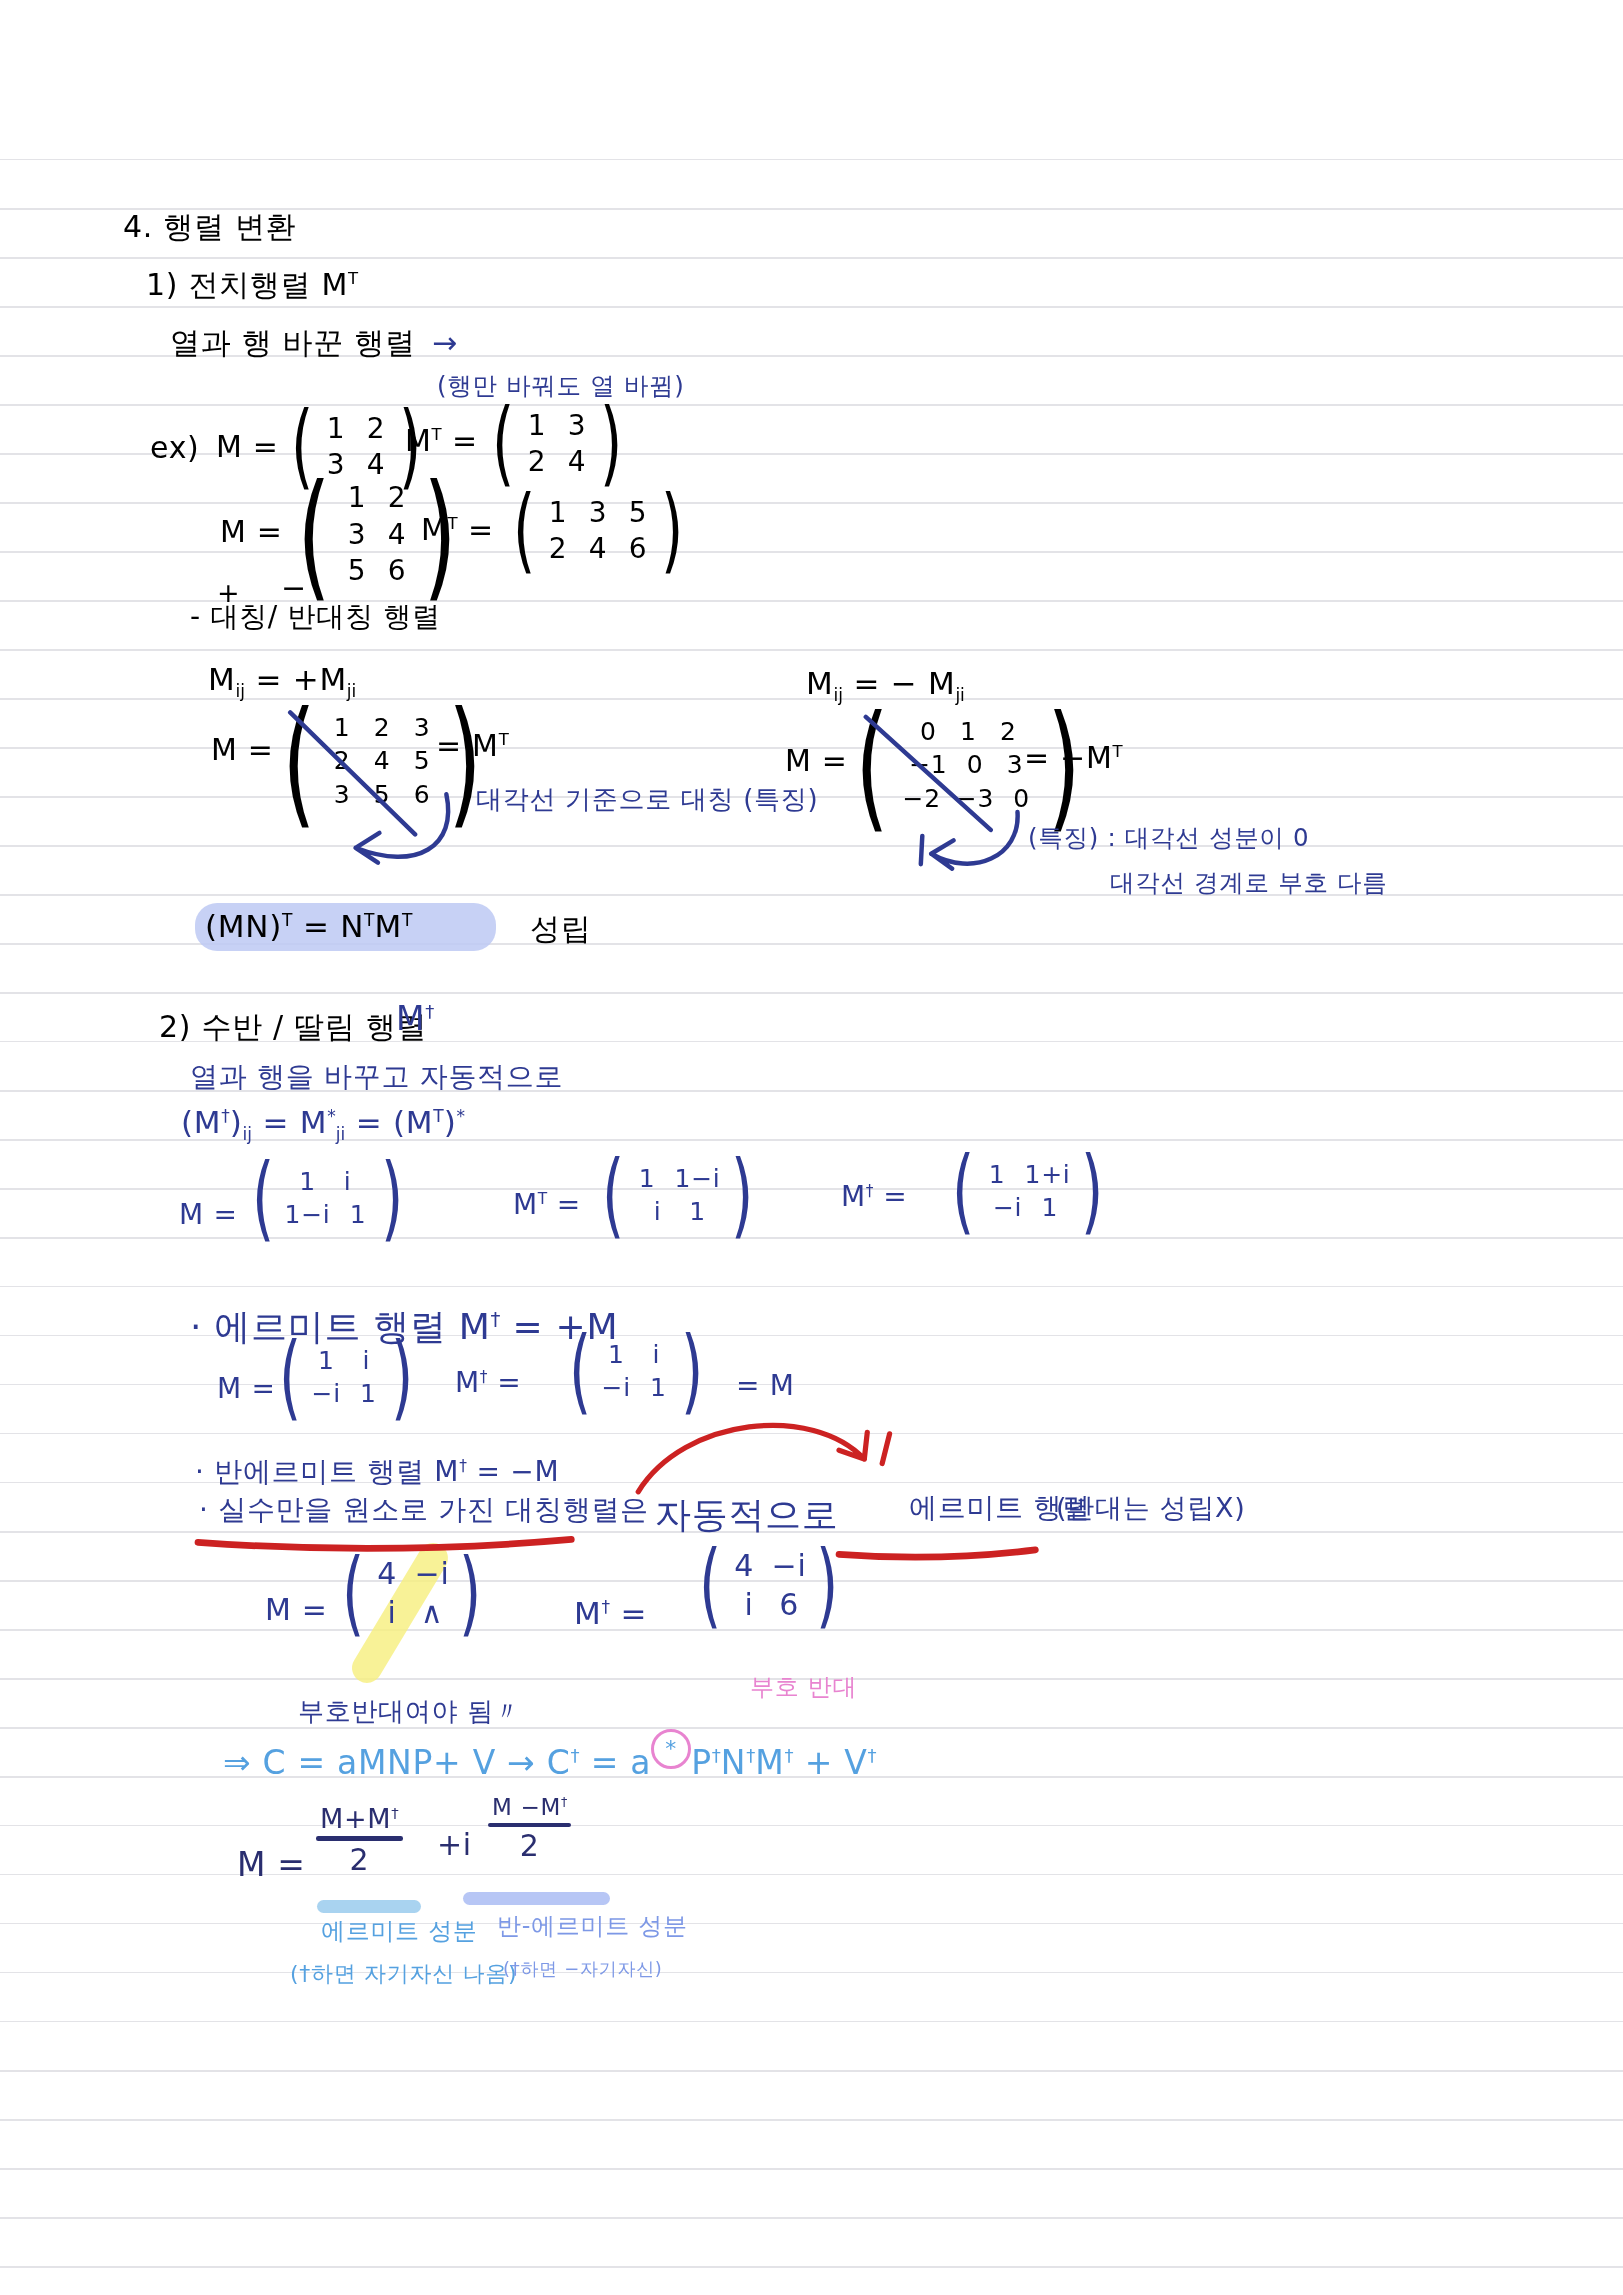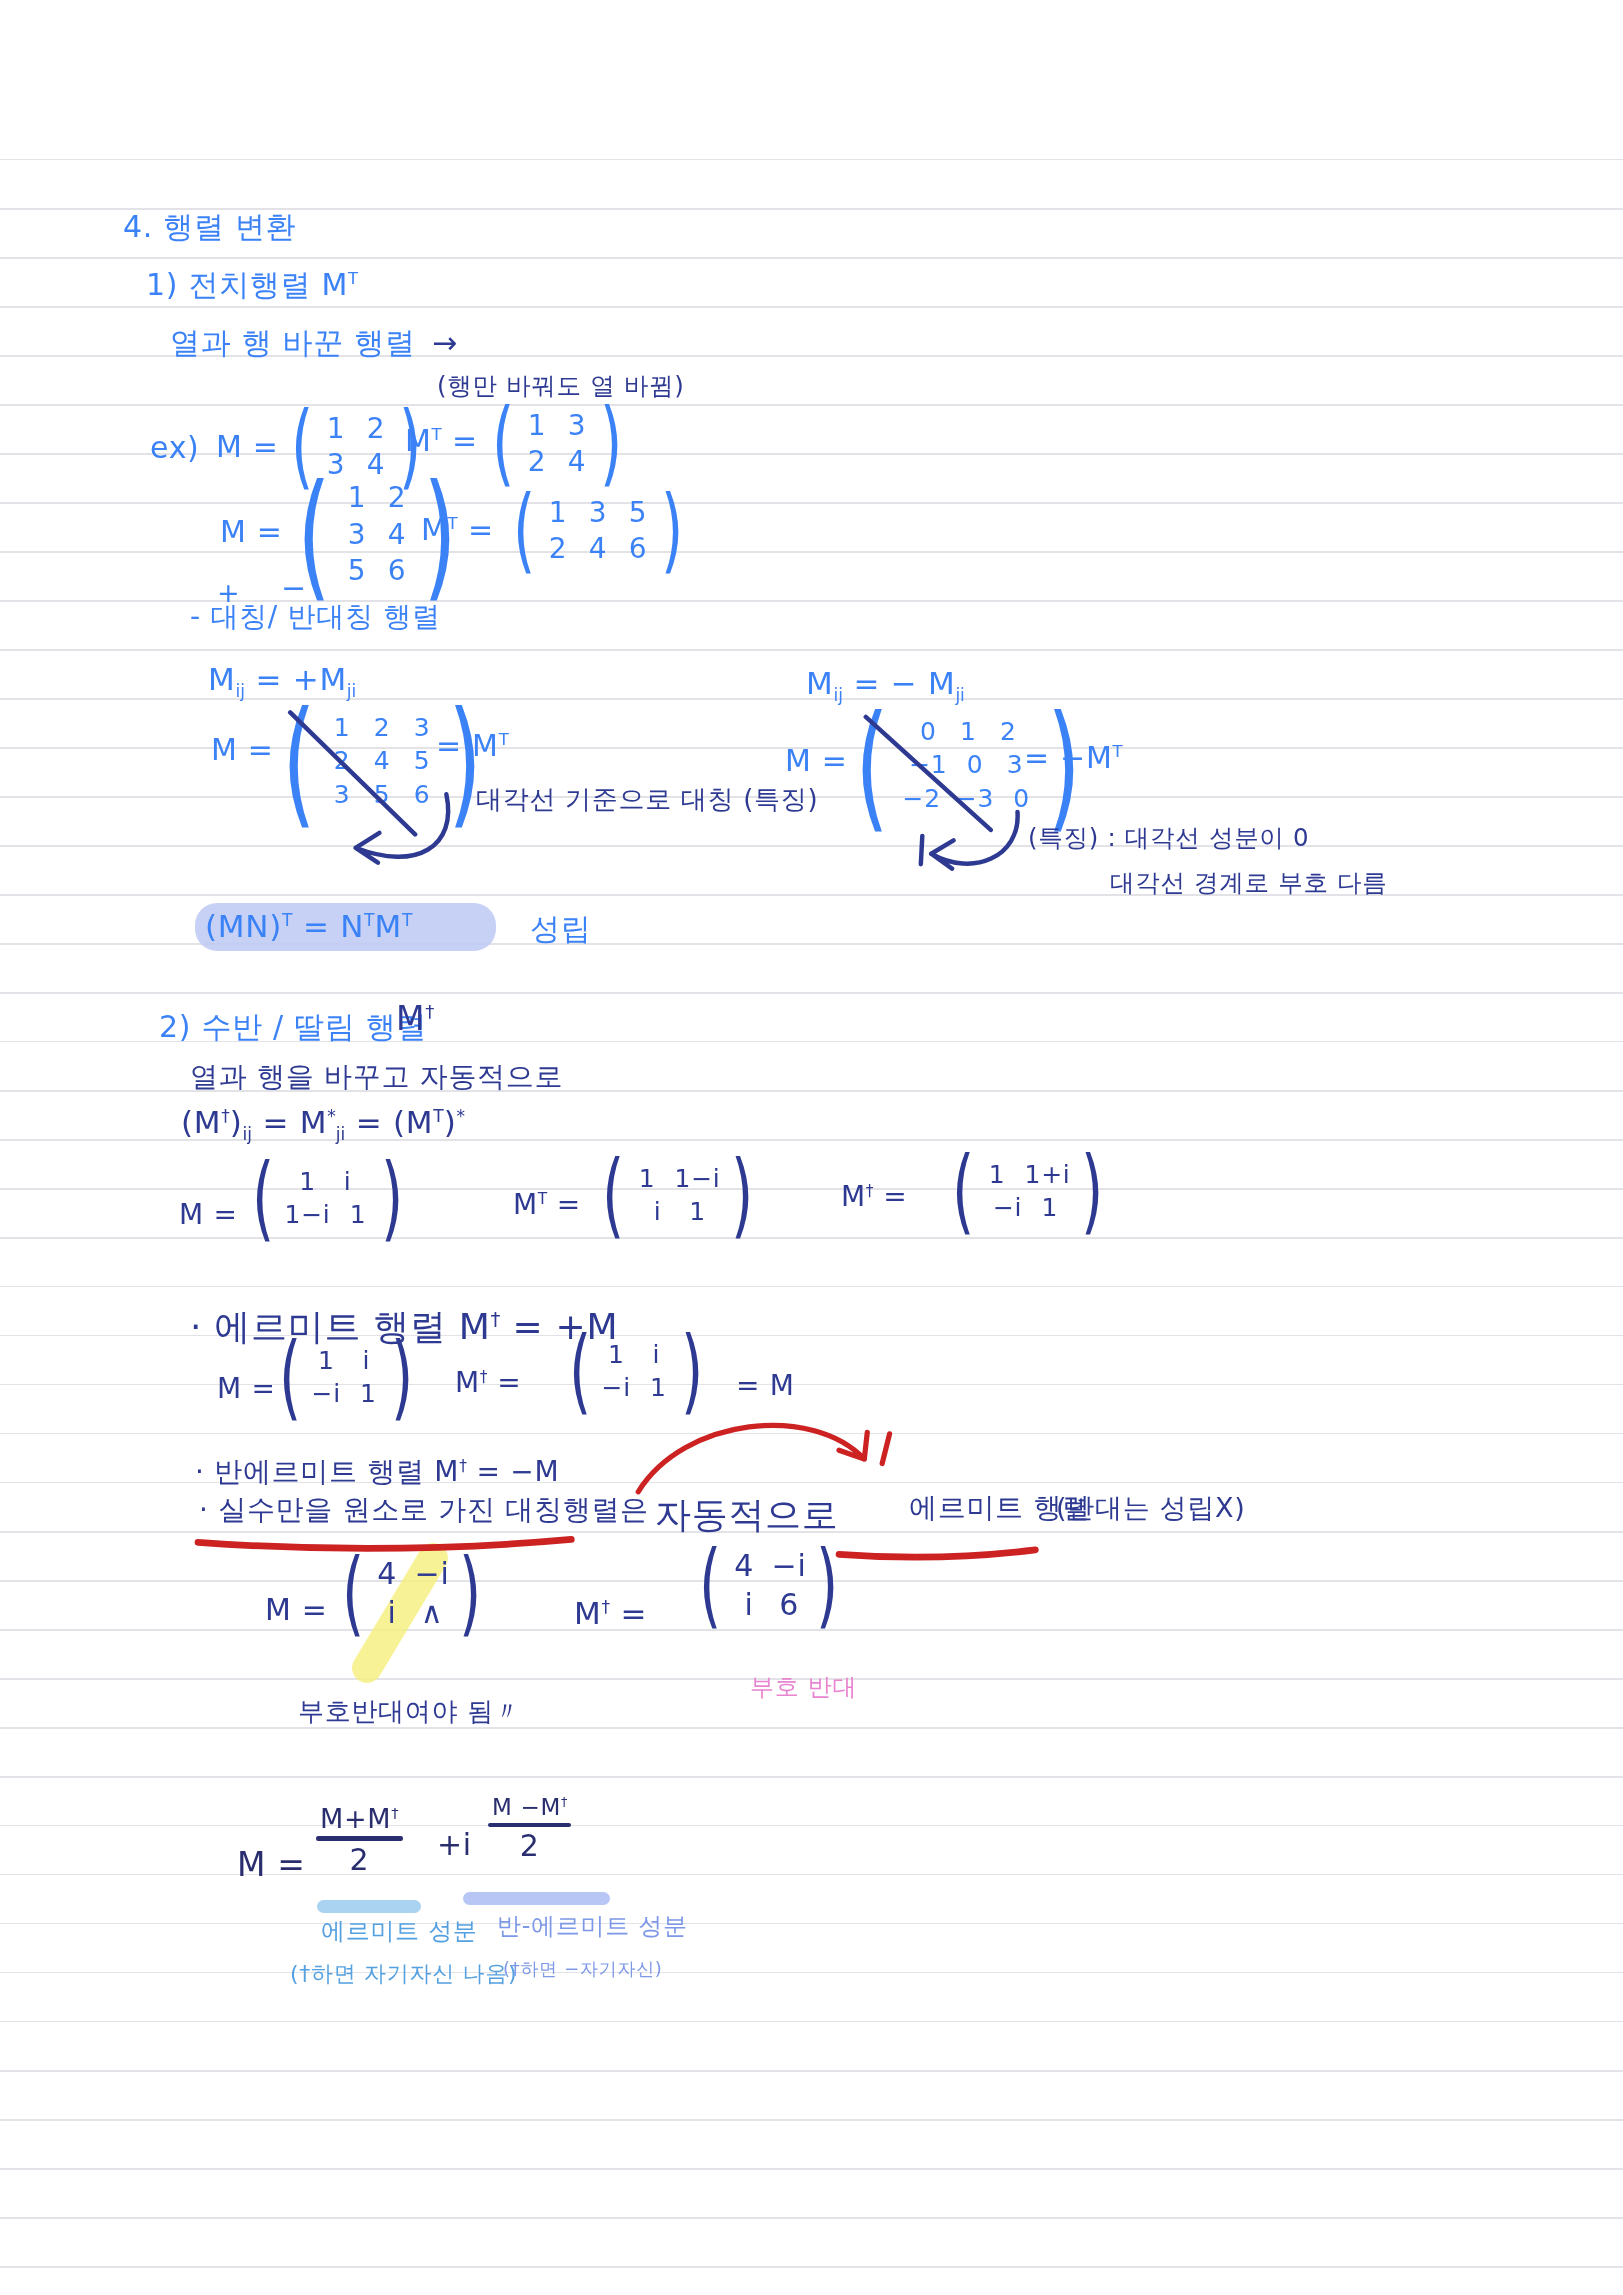--- a/index.html
+++ b/index.html
@@ -1,21 +1,21 @@
 <!DOCTYPE html>
 <html style="font-size:12px"><head>
 <meta charset="utf-8">
 <style>
   html,body{margin:0;padding:0;background:#fff;}
   #page{position:relative;width:1623px;height:2295px;background:#ffffff;overflow:hidden;
         font-family:"DejaVu Sans",sans-serif;}
   .lines{position:absolute;left:0;right:0;top:159px;bottom:0;
          background:repeating-linear-gradient(to bottom,#e3e3e7 0 1.5px,transparent 1.5px 49px);}
   .ink{position:absolute;white-space:nowrap;line-height:1.15;letter-spacing:0.7px;}
-  .black{color:#3b82f6}
+  .black{color:#000000}
   .navy{color:#2e3a92}
   .indigo{color:#2a2e6f}
   .sky{color:#55a1e0}
   .peri{color:#7d98e6}
   .pink{color:#e884d0}
   sup{font-size:55%;vertical-align:super;letter-spacing:0}
   sub{font-size:55%;vertical-align:sub;letter-spacing:0}
   .matrix{position:absolute;display:inline-flex;align-items:center}
   .paren{line-height:0.85;font-weight:400;transform:scaleX(0.62)}
   .mgrid{display:flex;flex-direction:column;justify-content:center;row-gap:4.5px;padding:0 3px}
@@ -298,20 +298,23 @@
         <span class="mrow">
           <span class="mcell">i</span>
           <span class="mcell">6</span>
         </span>
       </span>
       <span class="paren" style="font-size: 92px;">)</span>
     </div>
   <div class="ink navy" style="left:298px;top:1697px;font-size:26px">부호반대여야 됨〃</div>
   <div class="ink pink" style="left:750px;top:1674px;font-size:24px">부호 반대</div>
 
+  <div class="ink sky" style="left:223px;top:1744px;font-size:33px">
+    <span><span>⇒ C = aMNP+ V  →  C</span><sup>†</sup><span> = a</span></span><span class="circled">*</span><span><span>P</span><sup>†</sup><span>N</span><sup>†</sup><span>M</span><sup>†</sup><span> + V</span><sup>†</sup></span>
+  </div>
 
   <div class="ink indigo" style="left:237px;top:1846px;font-size:33px">M =</div>
   <div class="frac ink indigo" style="left:320px;top:1803px;font-size:30px">
     <span class="num" style="font-size:27px"><span>M+M</span><sup>†</sup></span>
     <span class="fbar"></span>
     <span class="den">2</span>
   </div>
   <div class="ink indigo" style="left:437px;top:1828px;font-size:30px">+i</div>
   <div class="frac ink indigo" style="left:492px;top:1794px;font-size:30px">
     <span class="num" style="font-size:23px"><span>M −M</span><sup>†</sup></span>

